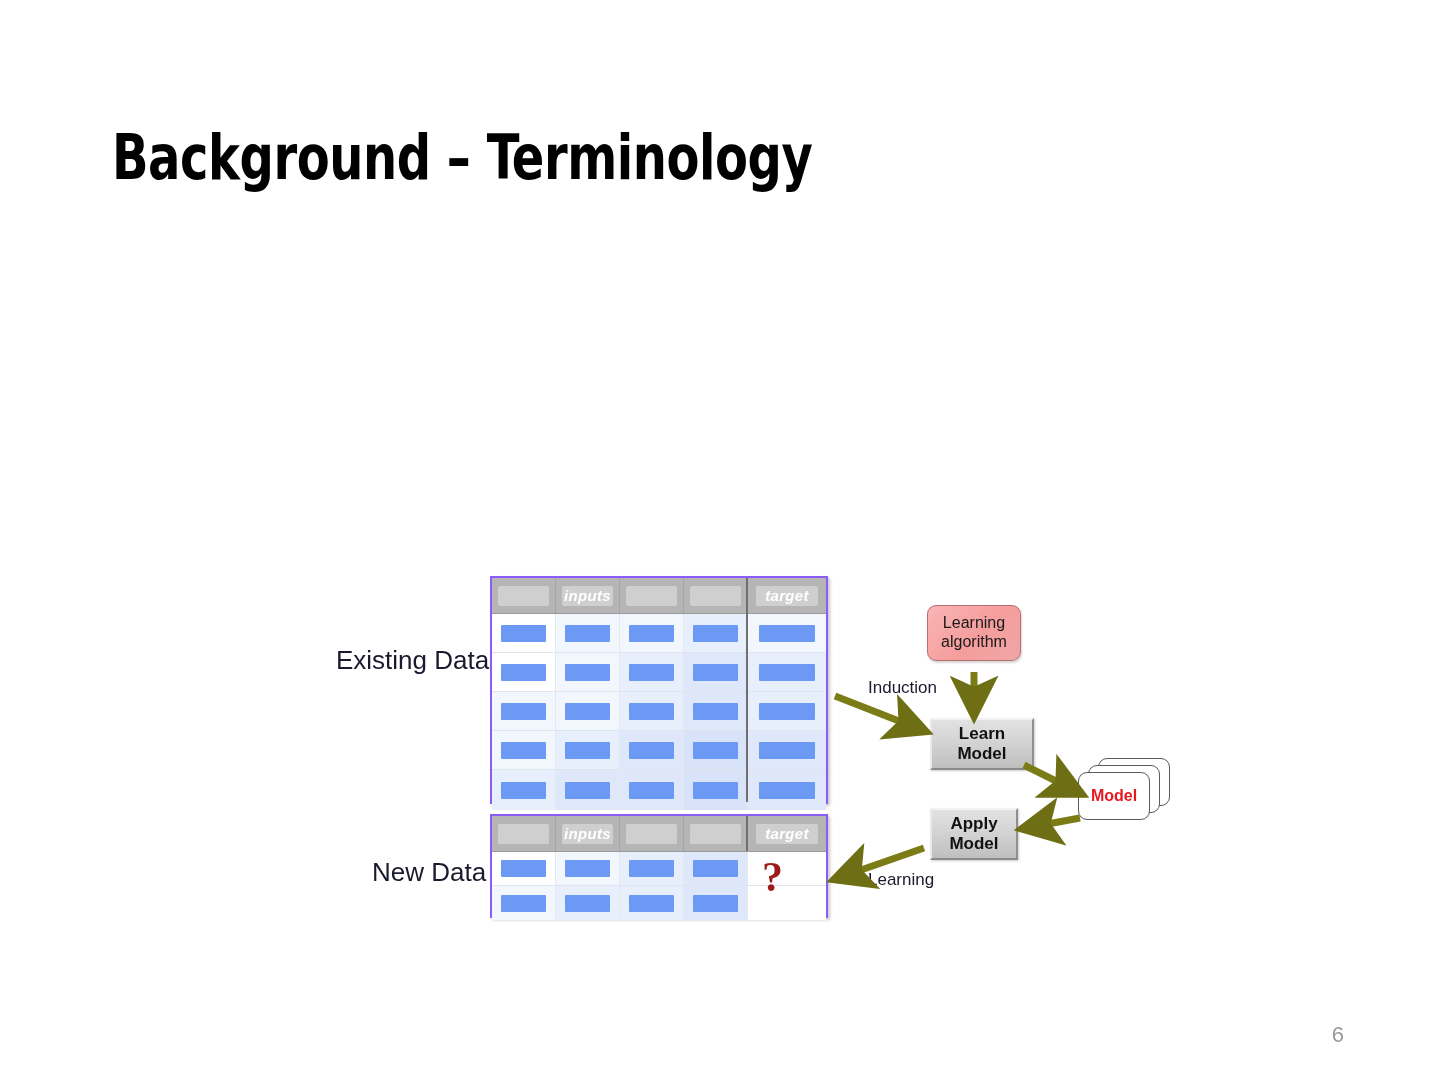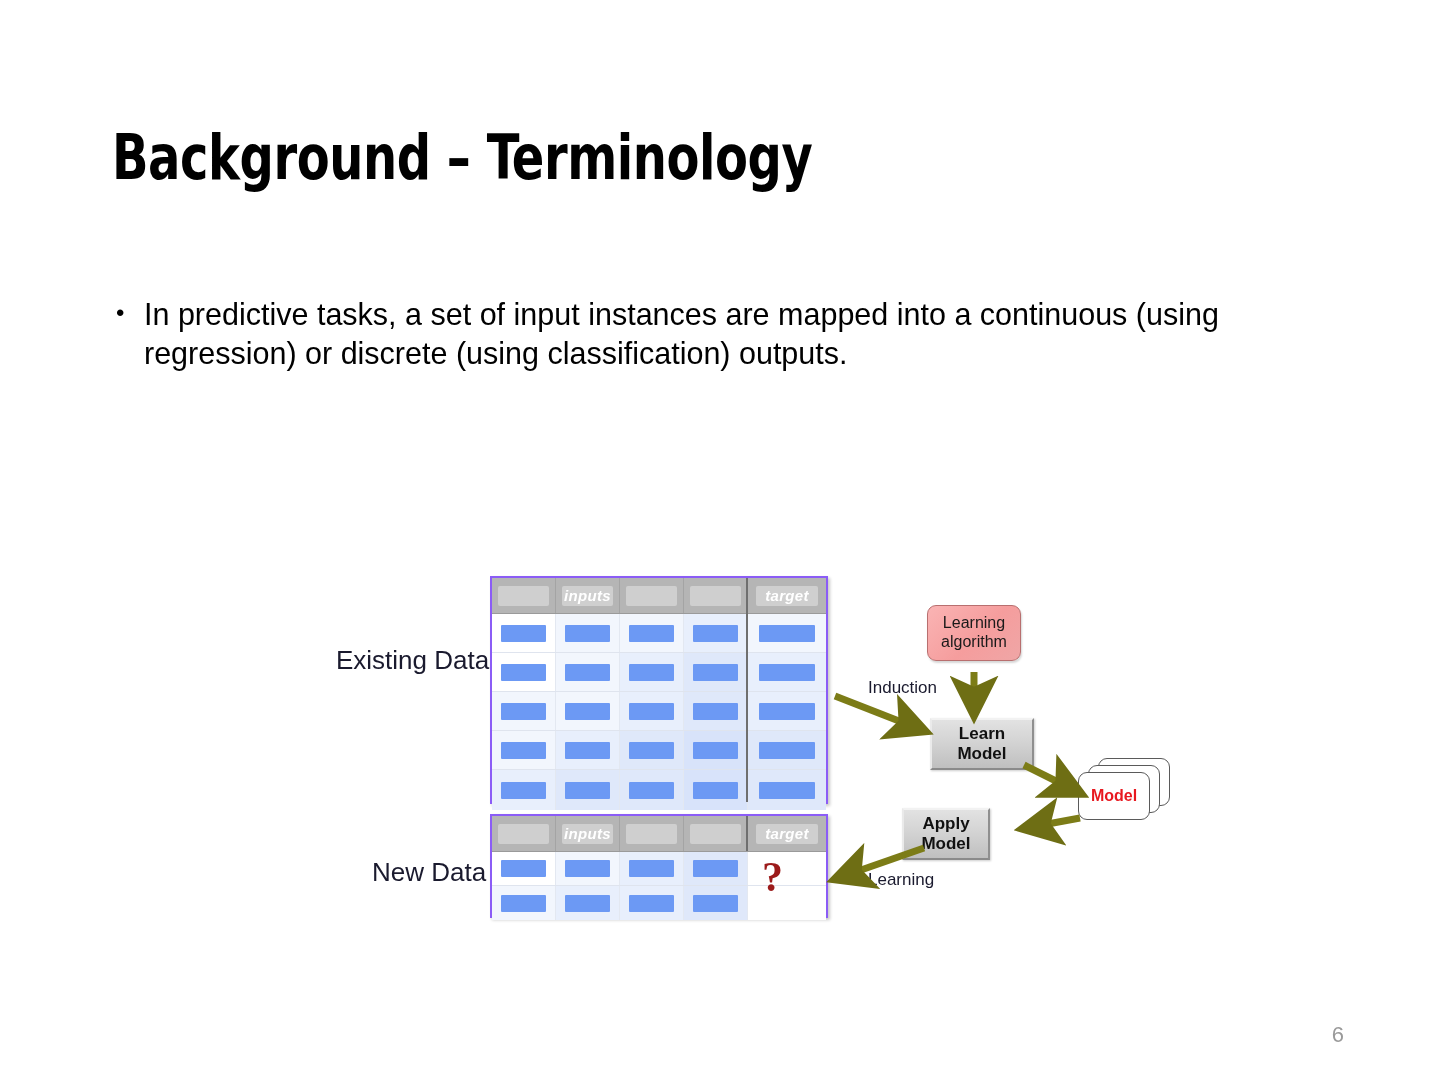--- a/index.html
+++ b/index.html
@@ -233,21 +233,21 @@
     color: #111111;
     box-shadow: 1px 1px 2px rgba(0,0,0,0.2);
   }
   #box-learn-model {
     left: 600px;
     top: 158px;
     width: 104px;
     height: 52px;
   }
   #box-apply-model {
-    left: 572px;
+    left: 600px;
     top: 248px;
     width: 88px;
     height: 52px;
     align-items: center;
   }
 
   
   #model-stack {
     position: absolute;
     left: 748px;
@@ -307,23 +307,20 @@
     color: #9a9a9a;
     font-family: "Liberation Sans", sans-serif;
   }
 </style>
 </head>
 <body>
 
 <div id="slide-title">Background – Terminology</div>
 
 <ul id="body-list">
-  <li class="bullet-item">
-    <span class="bullet-text">In predictive tasks, a set of input instances are mapped into a continuous (using regression) or discrete (using classification) outputs.</span>
-  </li>
 </ul>
 
 <div id="figure">
 
   <div class="row-label" id="label-existing-data">Existing Data</div>
   <div class="row-label" id="label-new-data">New Data</div>
 
   <div class="data-table" id="table-existing">
     <div class="table-inner">
       <div class="thead">

